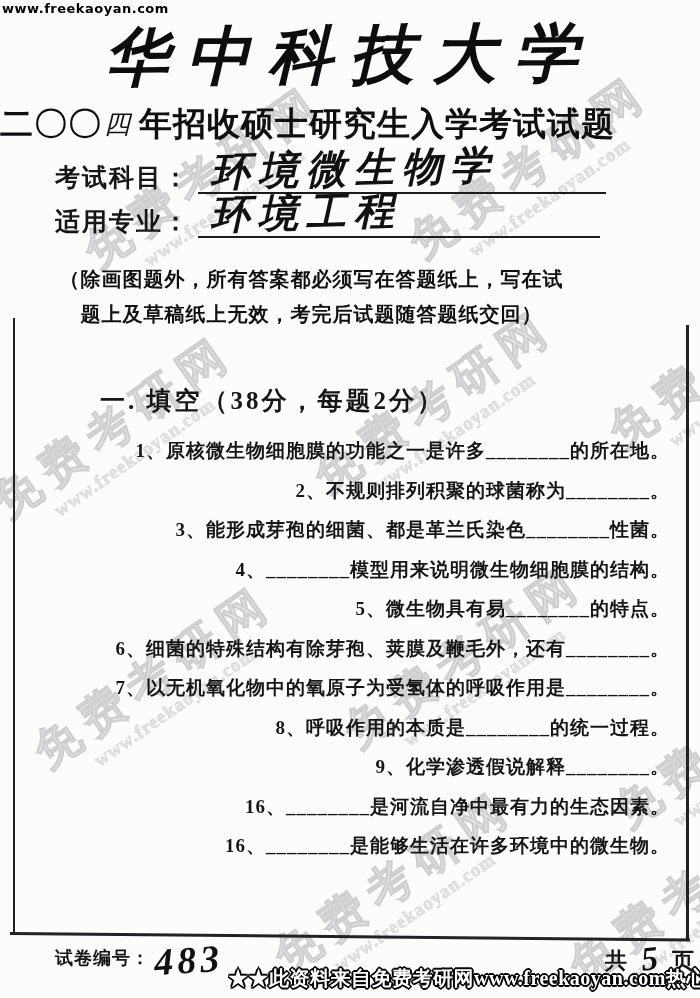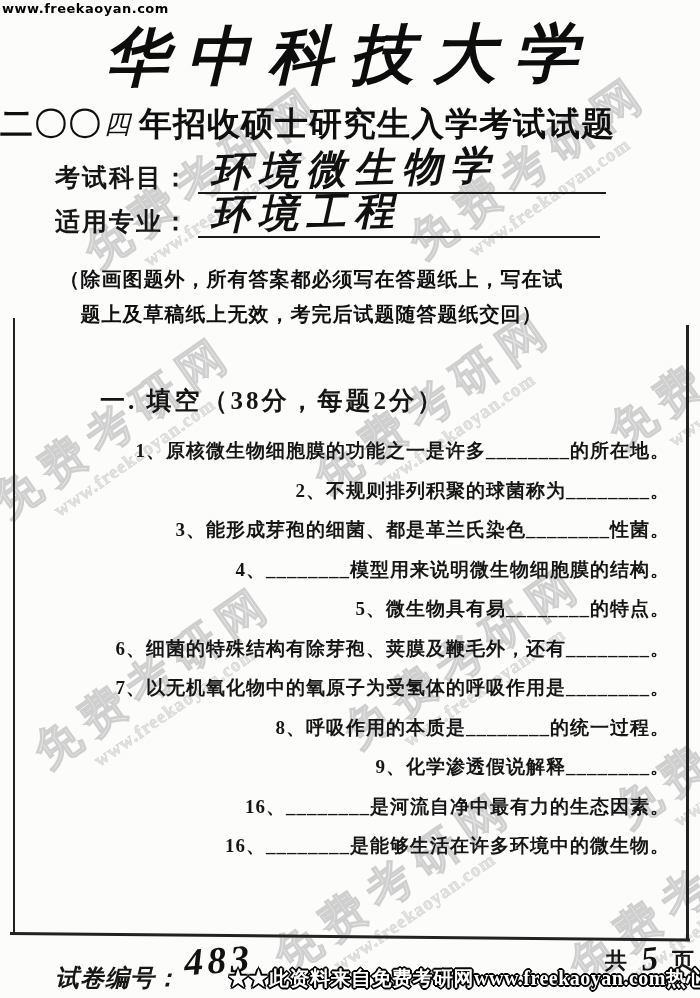--- a/index.html
+++ b/index.html
@@ -142,23 +142,22 @@
     margin-bottom:20.5px;
     white-space:nowrap;
     text-align:right;
   }
   
   .paper-no{
     top:938px;left:55px;
     display:flex;align-items:flex-start;
   }
   .paper-no-label{
-    font-size:24px;font-weight:bold;letter-spacing:1px;
-    margin-top:24px;
-    font-style:italic;
+    font-size:18px;font-weight:bold;letter-spacing:1px;
+    margin-top:8px;
   }
   .paper-no .hand{
     font-size:38px;
     letter-spacing:4px;
     transform:rotate(-4deg);
     margin-left:4px;
   }
   .page-count{
     top:940px;left:605px;
     display:flex;align-items:flex-start;

